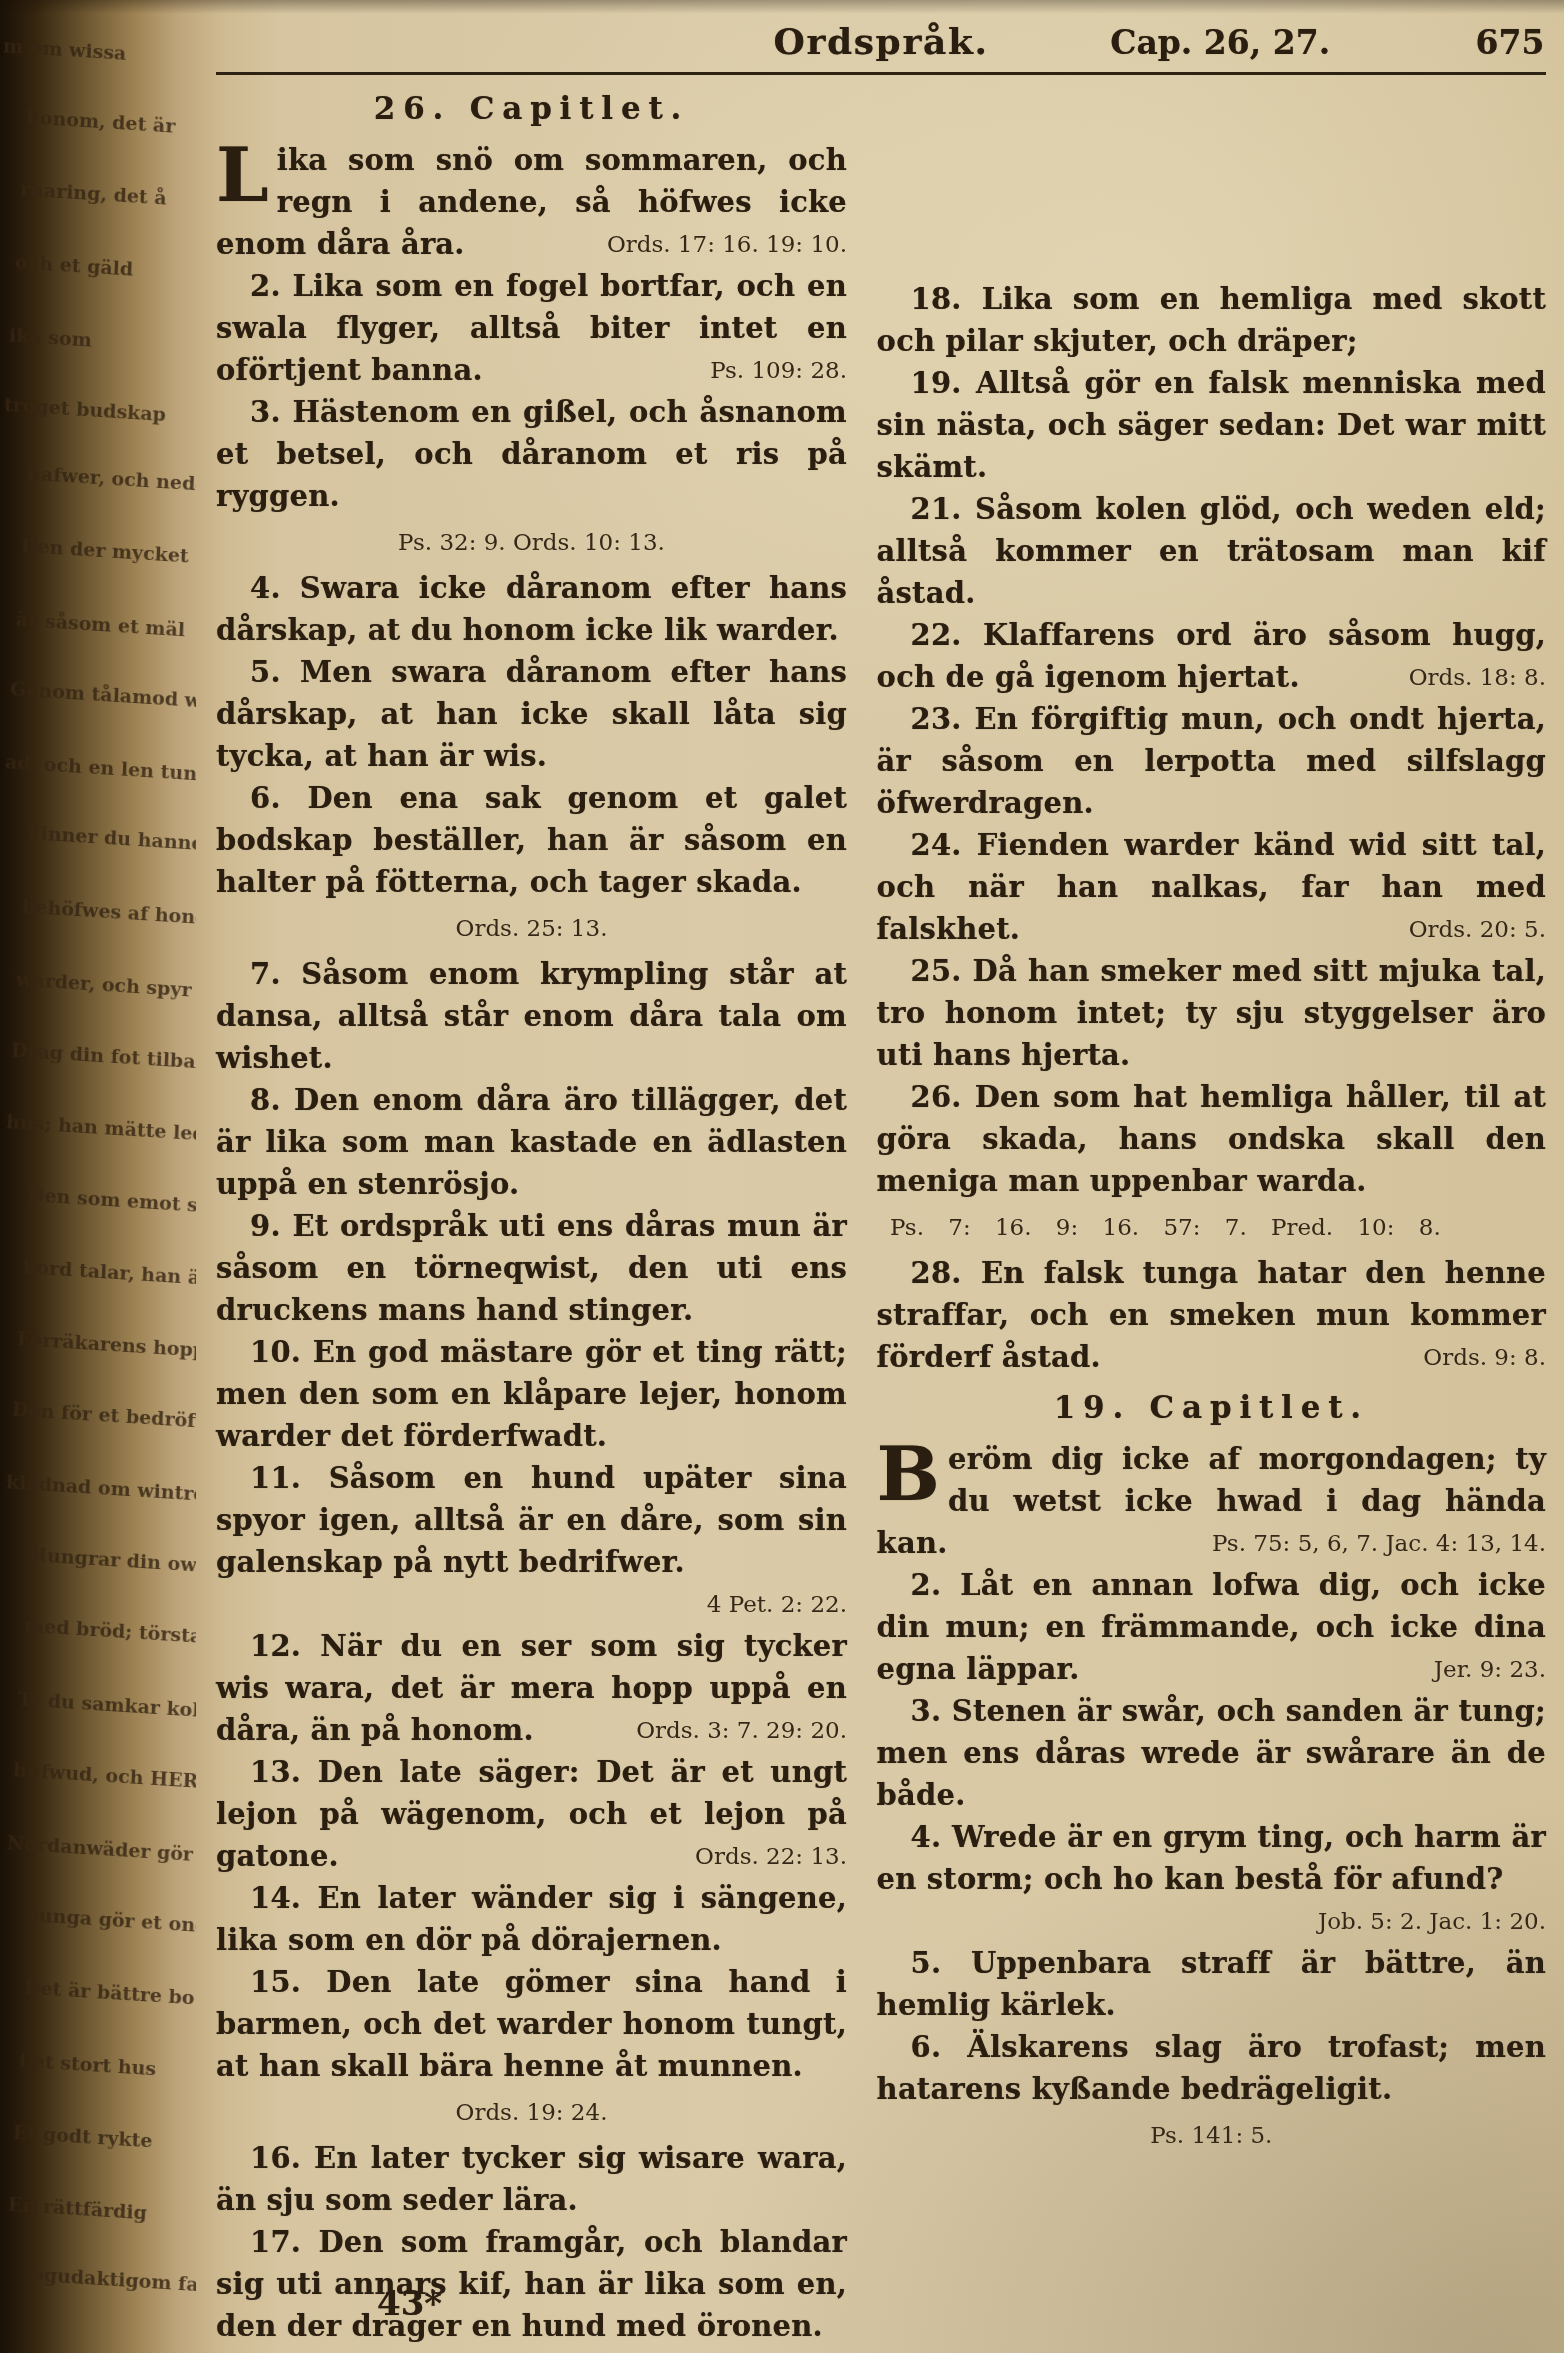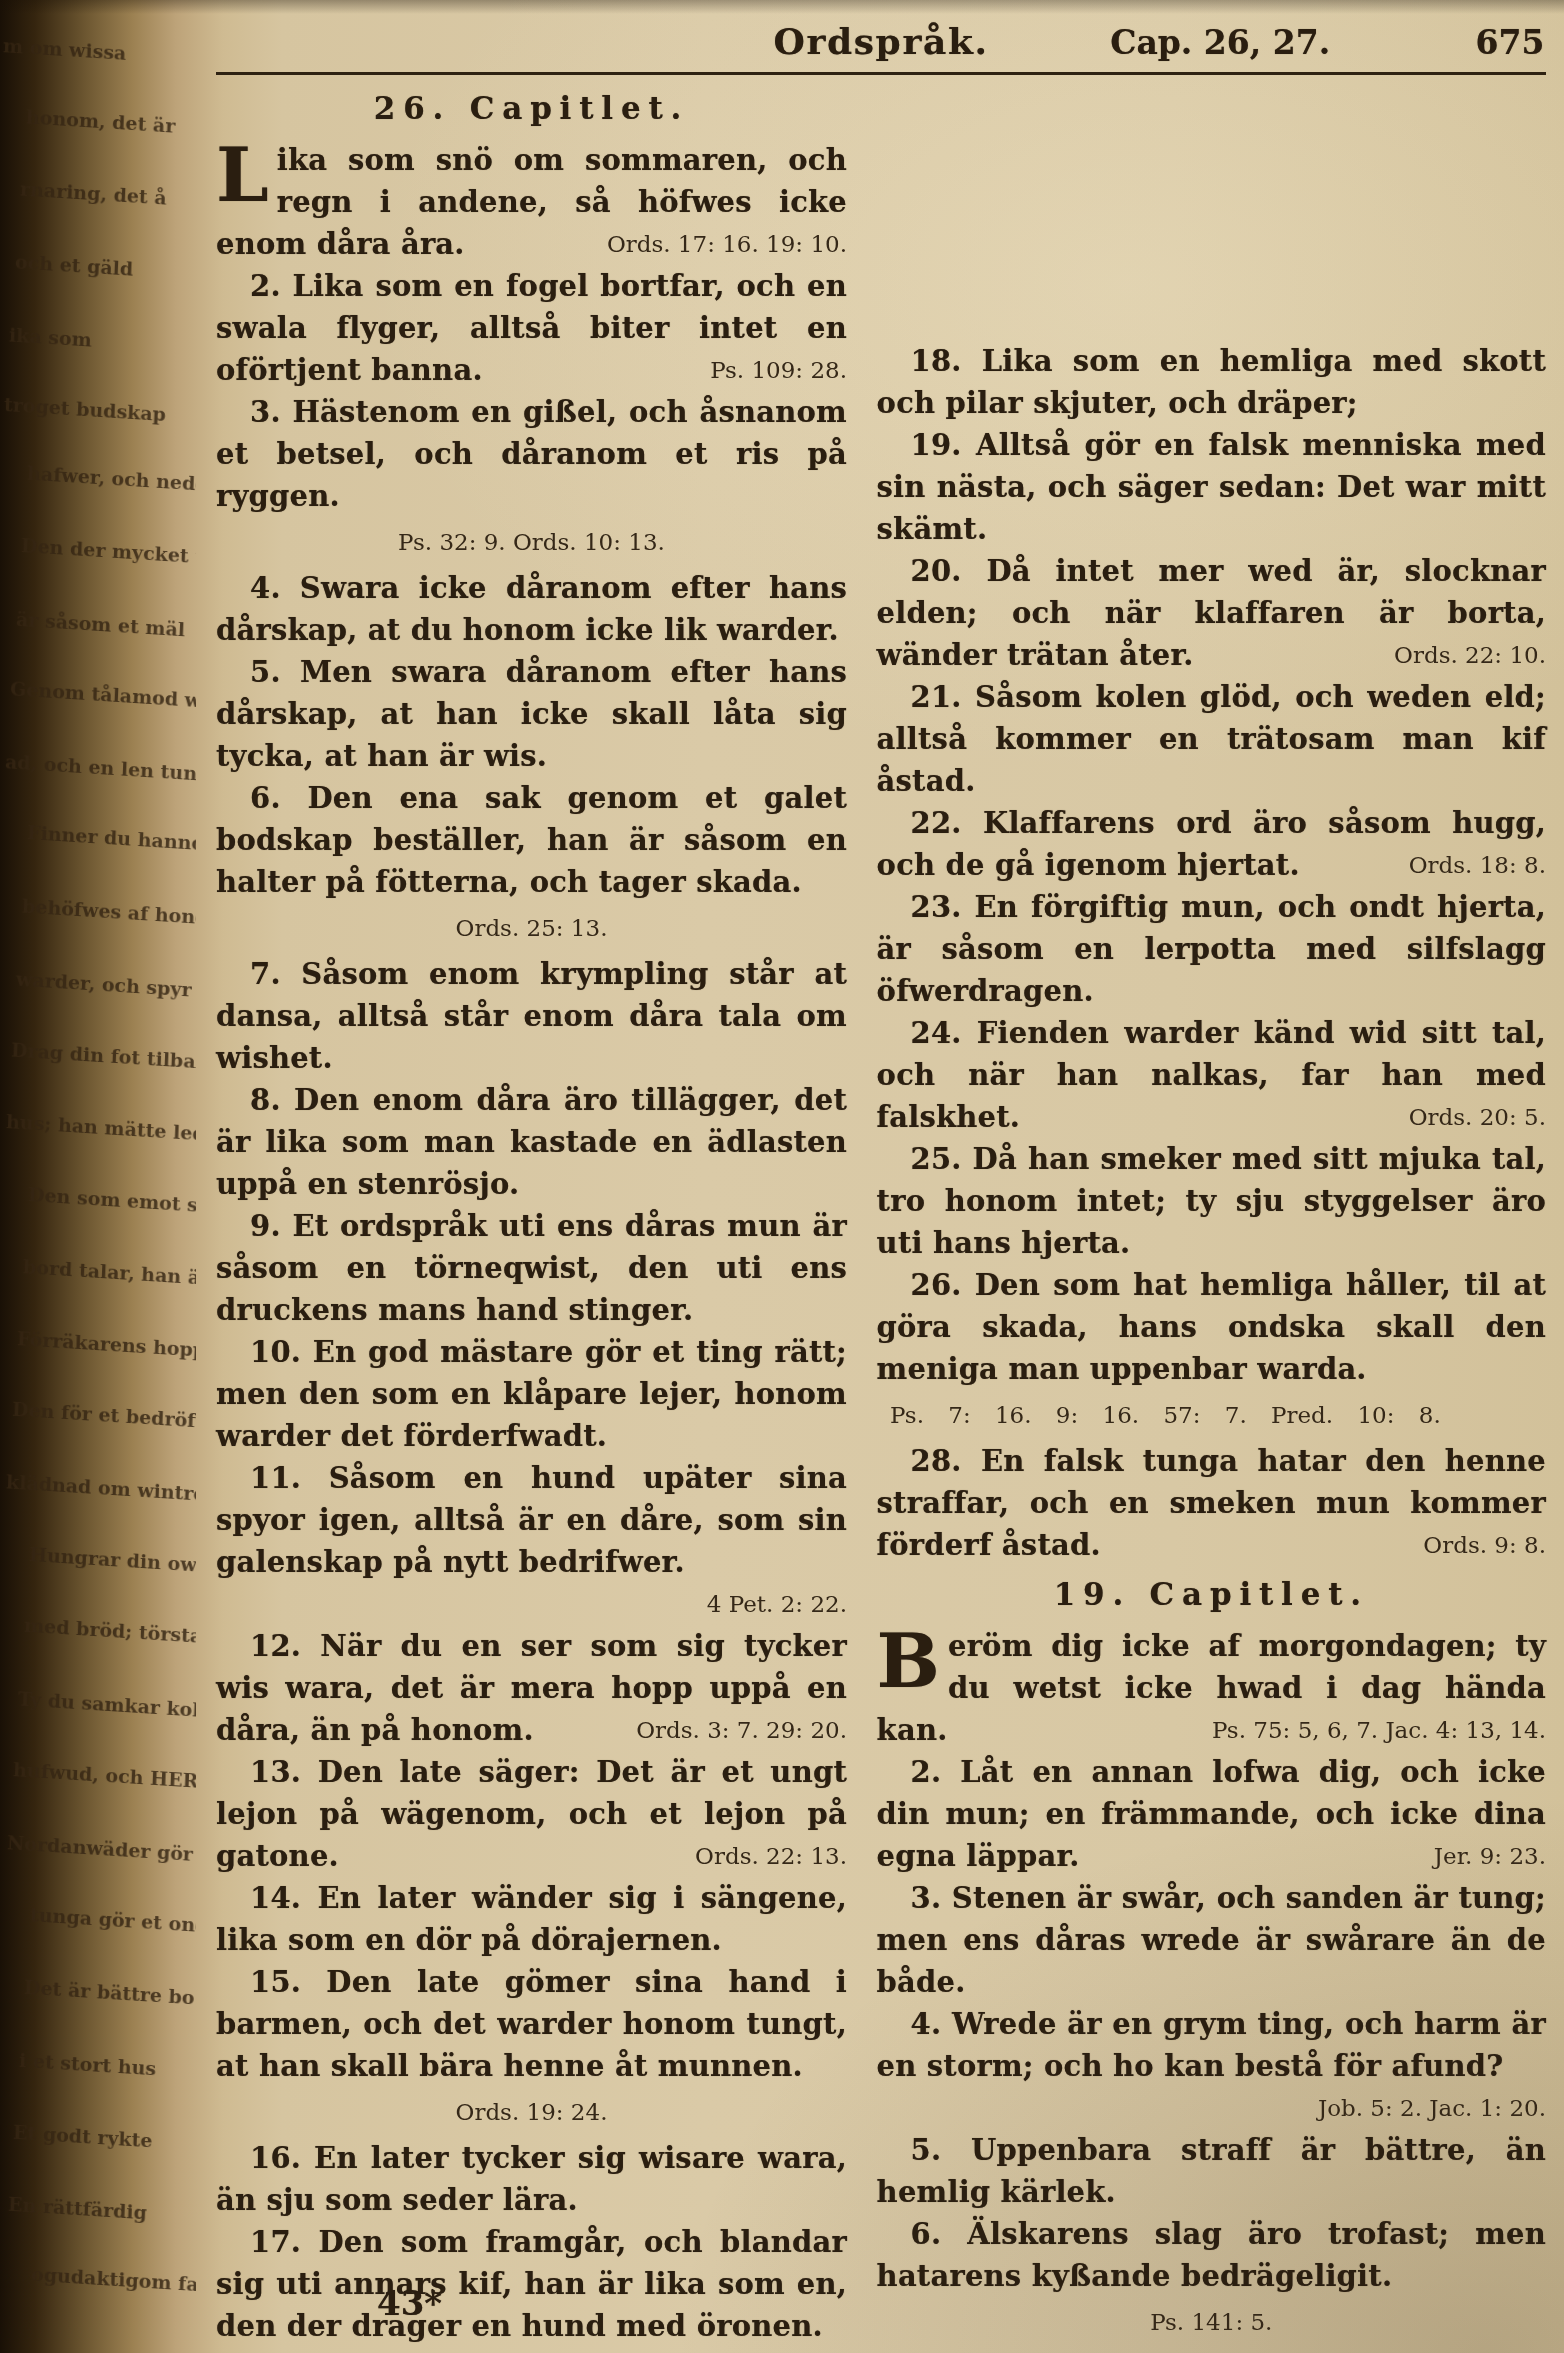--- a/index.html
+++ b/index.html
@@ -47,21 +47,21 @@
   .chapter-range {
     position: absolute; left: 75.5%; transform: translateX(-50%); top: 6.3px;
     font-size: 33px; font-weight: 700;
     text-shadow: 0 0 0.8px rgba(42,30,16,0.6);
   }
   .page-number {
     position: absolute; right: 1.6px; top: 6.3px;
     font-size: 33px; font-weight: 700;
     text-shadow: 0 0 0.8px rgba(42,30,16,0.6);
   }
-  .columns { display: flex; align-items: flex-end; }
+  .columns { display: flex; align-items: center; }
   .col {
     font-size: 29px; line-height: 42px; font-weight: 700;
     letter-spacing: 0.2px;
     text-align: justify;
     text-shadow: 0 0 0.8px rgba(42,30,16,0.55);
   }
   .col-left  { width: 631px; padding-top: 4.7px; }
   .divider   { width: 3.1px; background: #32261655; background: #342817; margin: 0 12.5px 0 14px; }
   .col-right { flex: 1; padding-top: 16px; }
   .chapter-heading {
@@ -164,21 +164,20 @@
             <div class="ref ref-line ref-center">Ords. 19: 24.</div>
             <p class="verse"><span>16. En later tycker sig wisare wara, än sju som seder lära.</span></p>
             <p class="verse"><span>17. Den som framgår, och blandar sig uti annars kif, han är lika som en, den der drager en hund med öronen.</span></p>
           </div>
       </div>
       <div class="divider"></div>
       <div class="col col-right">
         <div id="right-verses-before">
             <p class="verse"><span>18. Lika som en hemliga med skott och pilar skjuter, och dräper;</span></p>
             <p class="verse"><span>19. Alltså gör en falsk menniska med sin nästa, och säger sedan: Det war mitt skämt.</span></p>
-            <p class="verse"><span>20. Då intet mer wed är, slocknar elden; och när klaffaren är borta, wänder trätan åter.</span><span class="ref ref-inline">Ords. 22: 10.</span></p>
             <p class="verse"><span>21. Såsom kolen glöd, och weden eld; alltså kommer en trätosam man kif åstad.</span></p>
             <p class="verse"><span>22. Klaffarens ord äro såsom hugg, och de gå igenom hjertat.</span><span class="ref ref-inline">Ords. 18: 8.</span></p>
             <p class="verse"><span>23. En förgiftig mun, och ondt hjerta, är såsom en lerpotta med silfslagg öfwerdragen.</span></p>
             <p class="verse"><span>24. Fienden warder känd wid sitt tal, och när han nalkas, far han med falskhet.</span><span class="ref ref-inline">Ords. 20: 5.</span></p>
             <p class="verse"><span>25. Då han smeker med sitt mjuka tal, tro honom intet; ty sju styggelser äro uti hans hjerta.</span></p>
             <p class="verse"><span>26. Den som hat hemliga håller, til at göra skada, hans ondska skall den meniga man uppenbar warda.</span></p>
             <div class="ref ref-line ref-left">Ps. 7: 16.  9: 16.  57: 7.  Pred. 10: 8.</div>
             <p class="verse"><span>28. En falsk tunga hatar den henne straffar, och en smeken mun kommer förderf åstad.</span><span class="ref ref-inline">Ords. 9: 8.</span></p>
           </div>
         <h2 class="chapter-heading">19. Capitlet.</h2>

